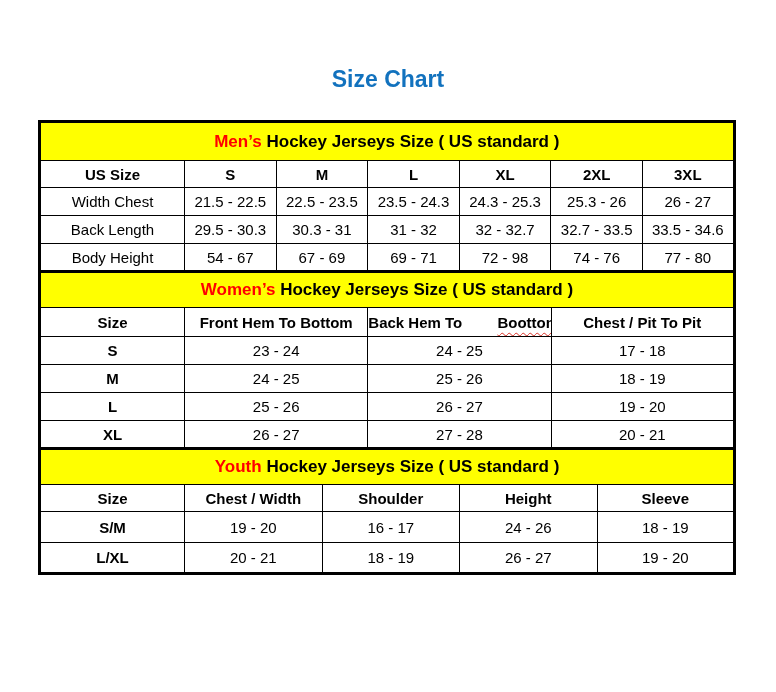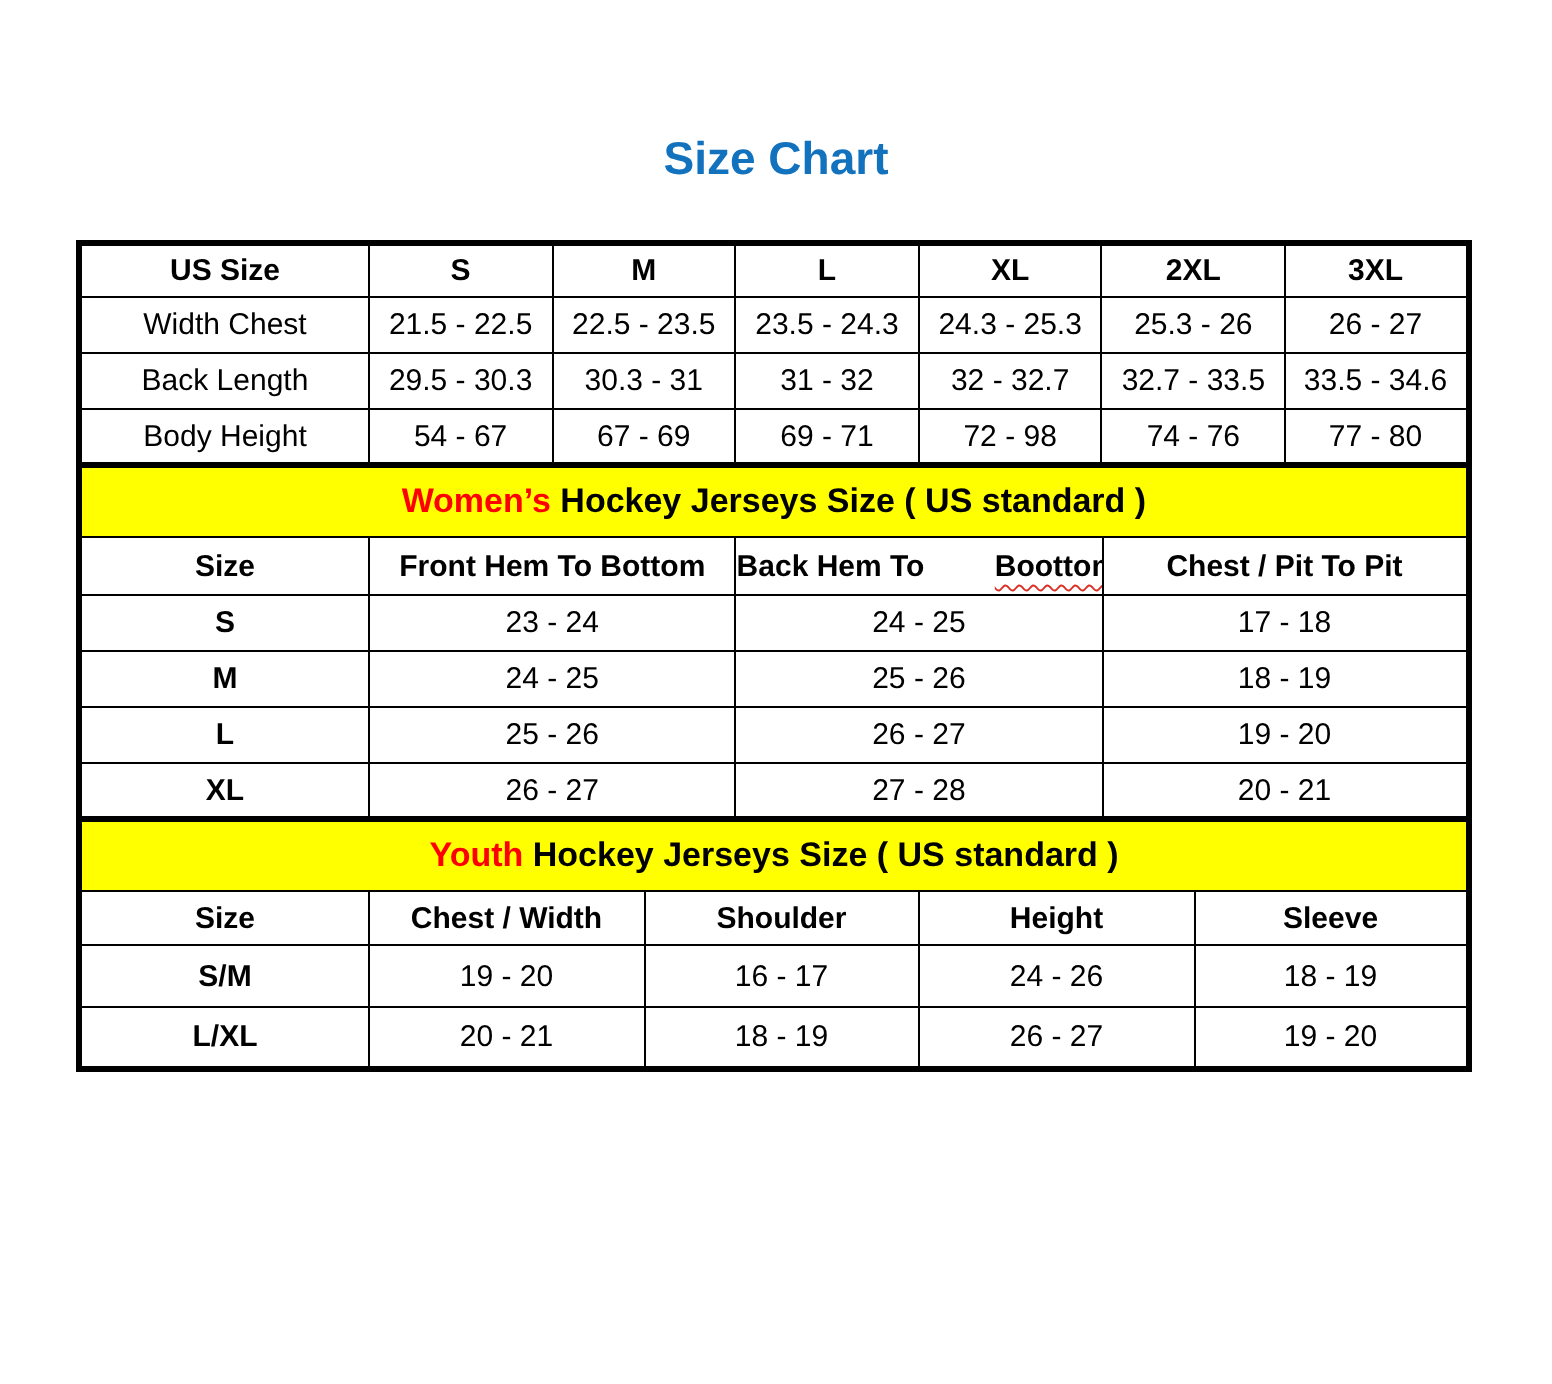--- a/index.html
+++ b/index.html
@@ -81,20 +81,23 @@
     <colgroup>
       <col style="width:145px">
         <col style="width:91.6px">
         <col style="width:91.6px">
         <col style="width:91.6px">
         <col style="width:91.6px">
         <col style="width:91.6px">
         <col style="width:91.6px">
     </colgroup>
     <tbody>
+        <tr class="band-row">
+      <td colspan="7"><span class="accent">Men’s</span><span> Hockey Jerseys Size ( US standard )</span></td>
+    </tr>
     <tr class="header-row">
       <th>US Size</th>
       <th>S</th>
       <th>M</th>
       <th>L</th>
       <th>XL</th>
       <th>2XL</th>
       <th>3XL</th>
     </tr>
     <tr class="data-row">

